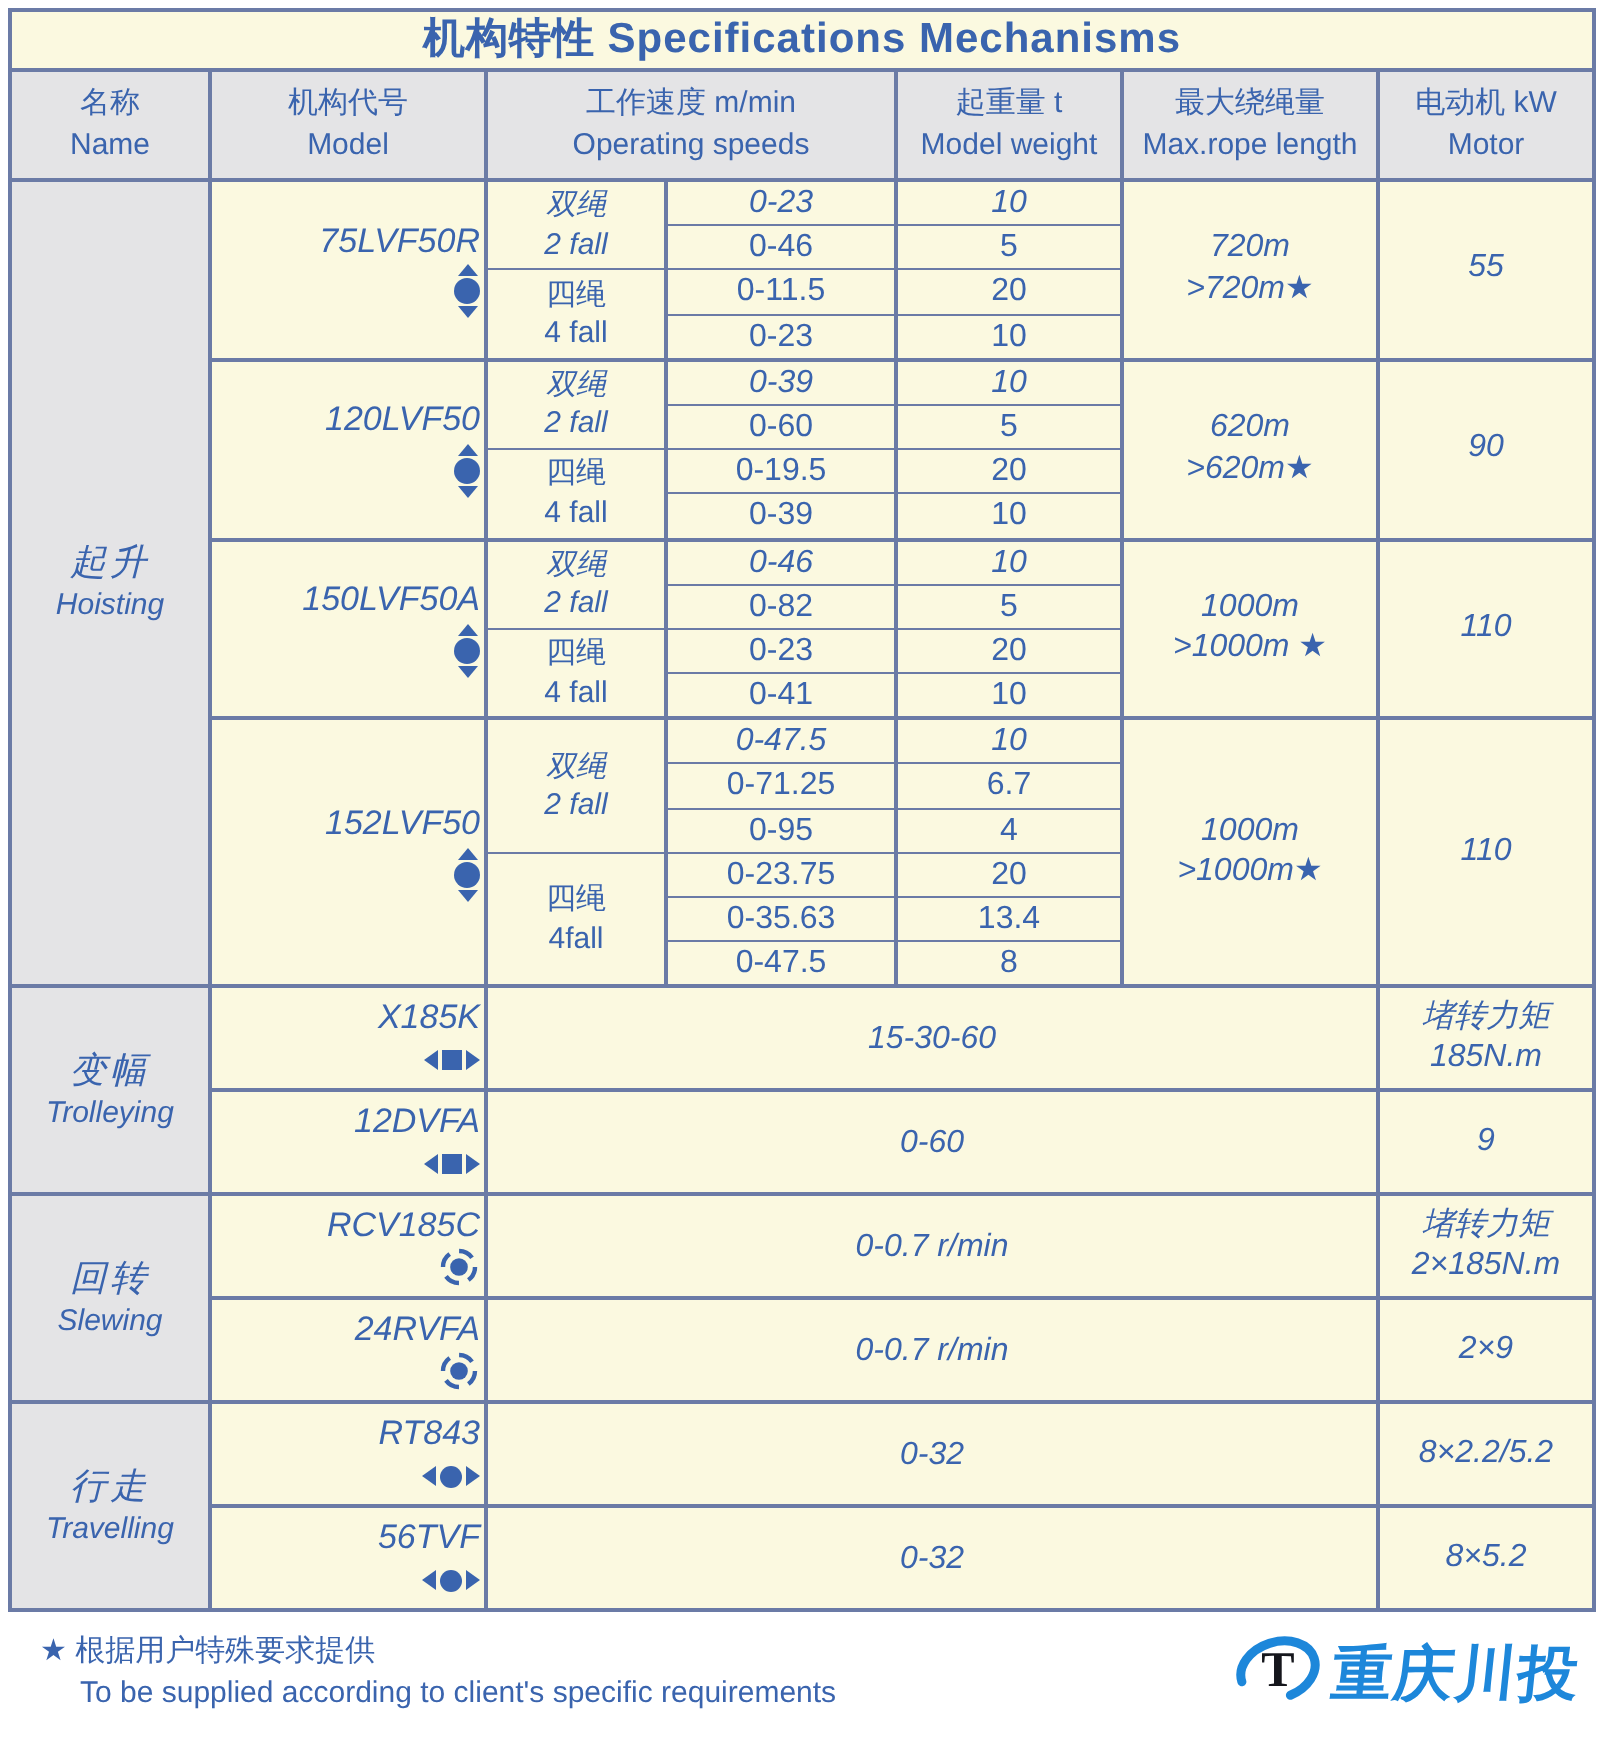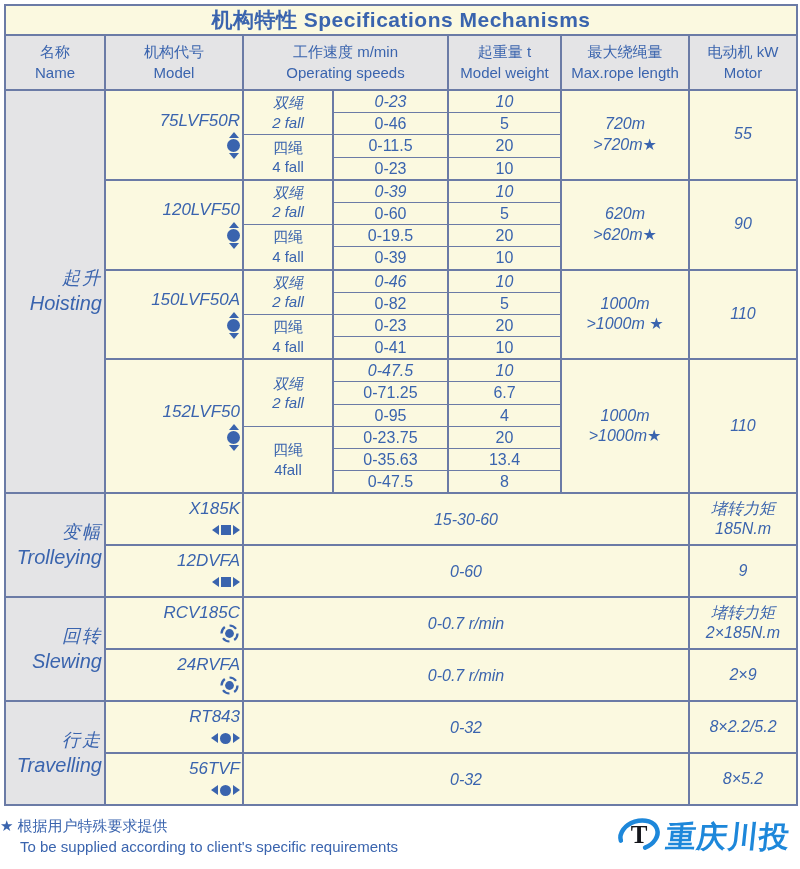--- a/index.html
+++ b/index.html
@@ -46,45 +46,44 @@
   tr.head td{
     height:55px;
     background:var(--gray);
     border-bottom-width:2px;
     white-space:pre-line;
     font-size:15px;
     line-height:1.35;
   }
   td.namecol{
     background:var(--gray);
-    text-align:right;
   }
   td.namecol .nzh{display:block;font-size:18px;letter-spacing:2px;}
-  td.namecol .nen{display:block;font-size:20px;margin-top:2px;}
+  td.namecol .nen{display:block;font-size:15px;margin-top:2px;}
   td.speed,td.wt{height:22px;font-size:16px;text-align:center;}
   td.fall{white-space:pre-line;font-size:15px;line-height:1.3;}
   td.rope,td.motor{white-space:pre-line;font-size:16px;line-height:1.3;}
   td.model{font-size:17px;text-align:right;}
   tr.sect td{height:52px;}
   .mname{display:block;}
   
   .ic{display:inline-flex;align-items:center;justify-content:center;vertical-align:middle;}
   .ic-hoist{flex-direction:column;margin-top:1px;}
   .ic-hoist .tu{width:0;height:0;border-left:5px solid transparent;border-right:5px solid transparent;border-bottom:6px solid var(--blue);}
   .ic-hoist .ci{width:13px;height:13px;border-radius:50%;background:var(--blue);margin:1px 0;}
   .ic-hoist .td2{width:0;height:0;border-left:5px solid transparent;border-right:5px solid transparent;border-top:6px solid var(--blue);}
   .ic-row{flex-direction:row;gap:2px;margin-top:1px;}
   .ic-row .tl{width:0;height:0;border-top:5px solid transparent;border-bottom:5px solid transparent;border-right:7px solid var(--blue);}
   .ic-row .tr{width:0;height:0;border-top:5px solid transparent;border-bottom:5px solid transparent;border-left:7px solid var(--blue);}
   .ic-row .sq{width:10px;height:10px;background:var(--blue);}
   .ic-row .ci2{width:11px;height:11px;border-radius:50%;background:var(--blue);}
   
   .footer{
     display:flex;justify-content:space-between;align-items:flex-start;
-    padding:5px 8px 0 0;
+    padding:5px 8px 0 20px;
   }
   .notes{font-size:15px;line-height:1.4;color:var(--blue);}
   .notes .en{padding-left:20px;}
   .logo{display:flex;align-items:center;gap:4px;margin-right:2px;}
   .logo-text{
     font-size:30px;font-weight:bold;color:var(--logo);
     transform:skewX(-6deg);letter-spacing:1px;
   }
 </style>
 </head>

